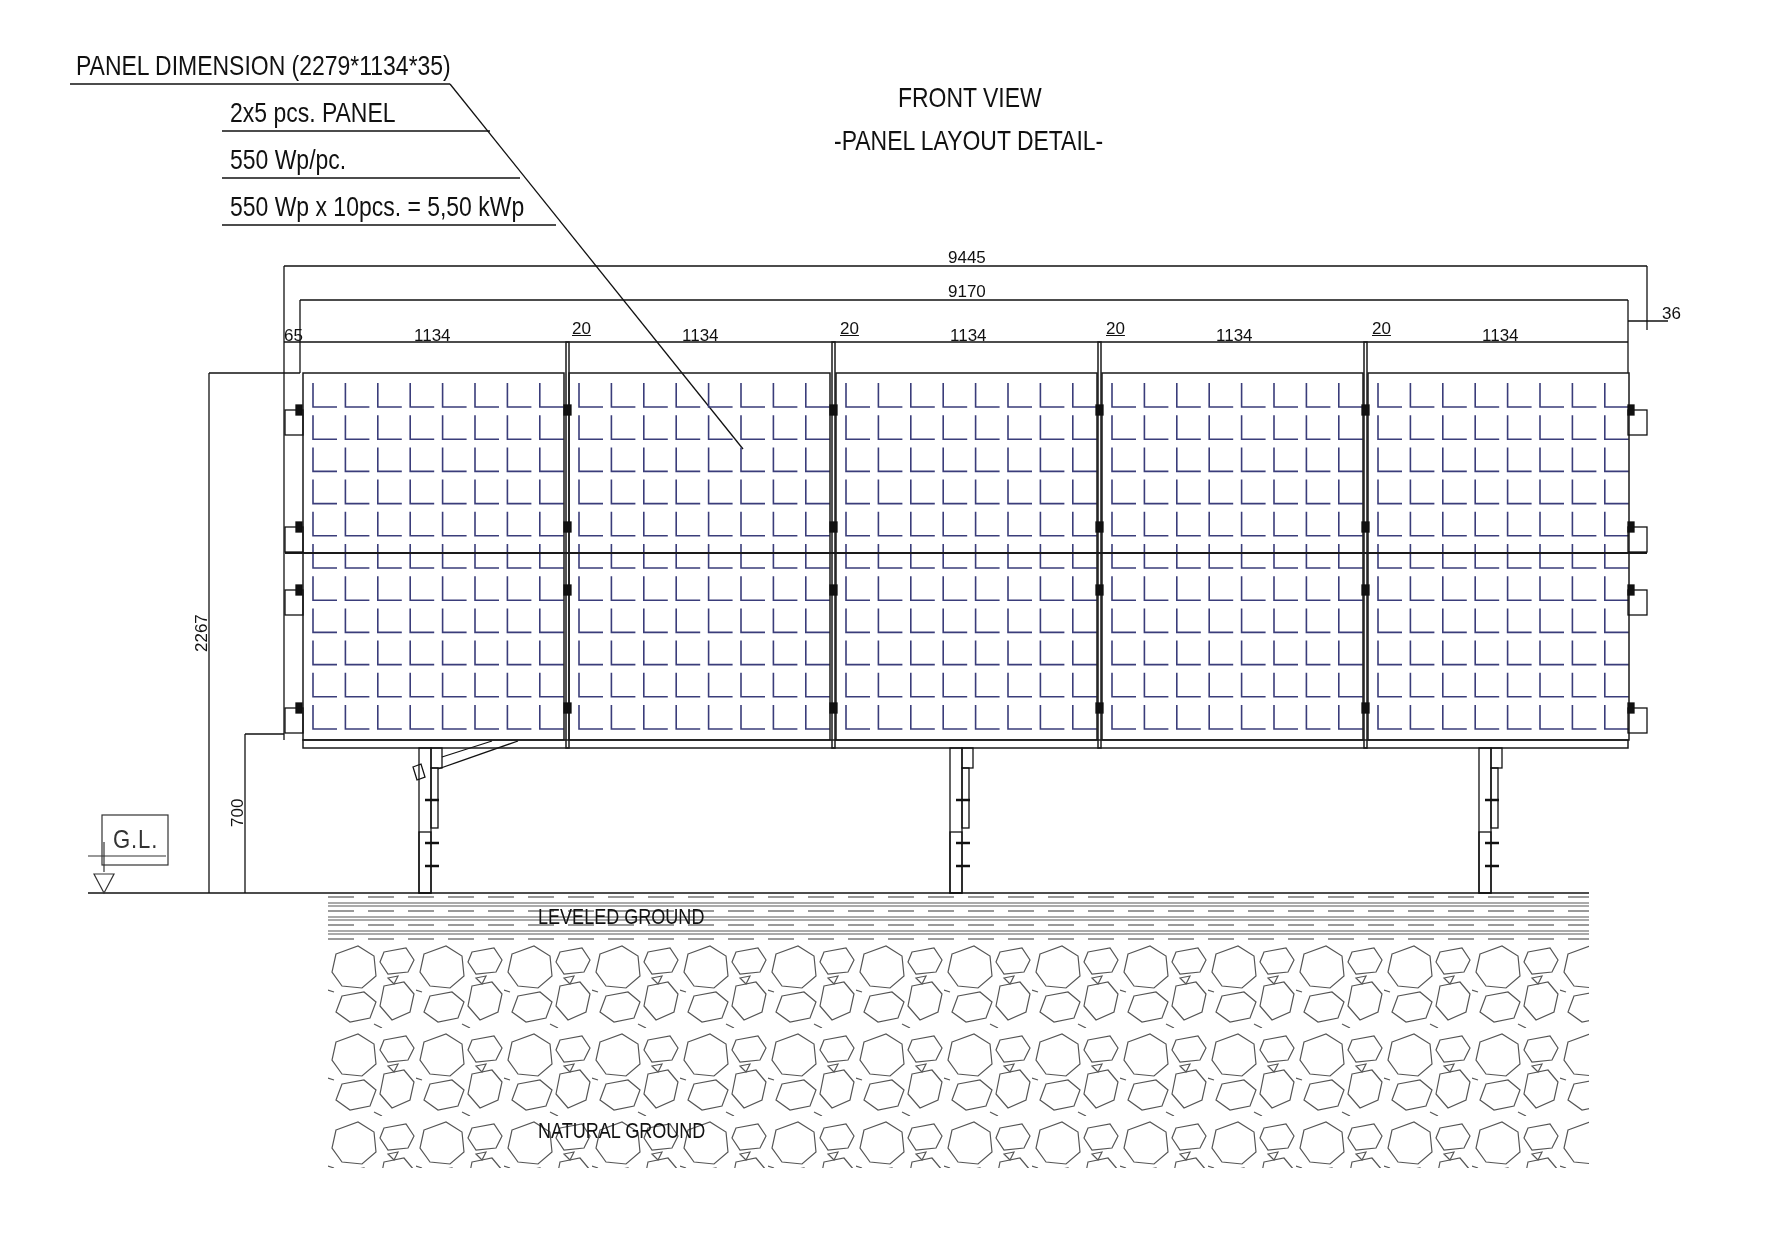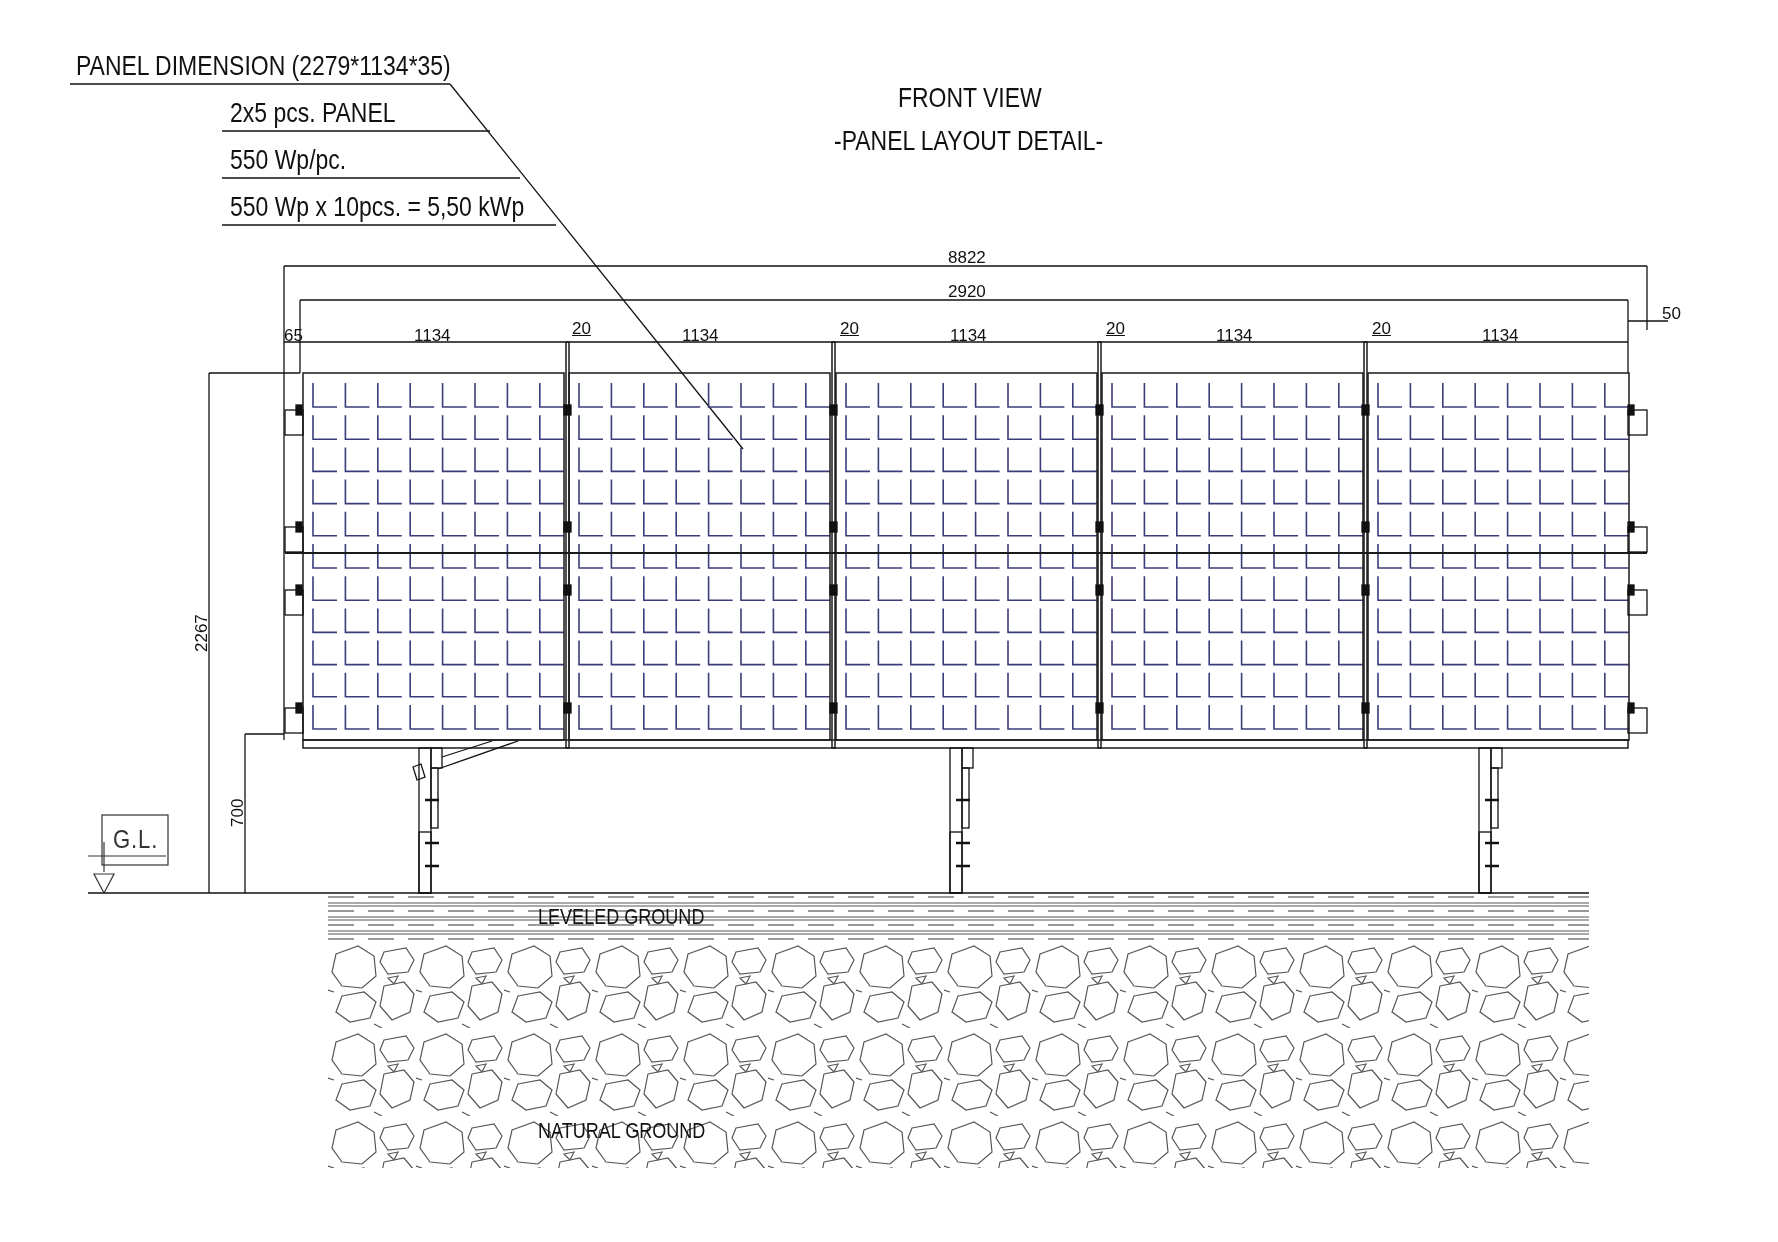--- a/index.html
+++ b/index.html
@@ -614,24 +614,24 @@
 </svg>
 
 <div class="lbl spec" style="left:76px;top:52px;">PANEL DIMENSION (2279*1134*35)</div>
 <div class="lbl spec" style="left:230px;top:99px;">2x5 pcs. PANEL</div>
 <div class="lbl spec" style="left:230px;top:146px;">550 Wp/pc.</div>
 <div class="lbl spec" style="left:230px;top:193px;">550 Wp x 10pcs. = 5,50 kWp</div>
 
 <div class="lbl title" style="left:898px;top:84px;">FRONT VIEW</div>
 <div class="lbl title" style="left:834px;top:127px;">-PANEL LAYOUT DETAIL-</div>
 
-<div class="lbl dim" style="left:948px;top:249px;">8822</div>
-<div class="lbl dim" style="left:948px;top:283px;">2920</div>
+<div class="lbl dim" style="left:948px;top:249px;">9445</div>
+<div class="lbl dim" style="left:948px;top:283px;">9170</div>
 <div class="lbl dim" style="left:284px;top:327px;">65</div>
-<div class="lbl dim" style="left:1662px;top:305px;">50</div>
+<div class="lbl dim" style="left:1662px;top:305px;">36</div>
 
 <div class="lbl dim" style="left:414px;top:327px;">1134</div>
 <div class="lbl dim" style="left:682px;top:327px;">1134</div>
 <div class="lbl dim" style="left:950px;top:327px;">1134</div>
 <div class="lbl dim" style="left:1216px;top:327px;">1134</div>
 <div class="lbl dim" style="left:1482px;top:327px;">1134</div>
 
 <div class="lbl dim" style="left:572px;top:320px;text-decoration:underline;">20</div>
 <div class="lbl dim" style="left:840px;top:320px;text-decoration:underline;">20</div>
 <div class="lbl dim" style="left:1106px;top:320px;text-decoration:underline;">20</div>

